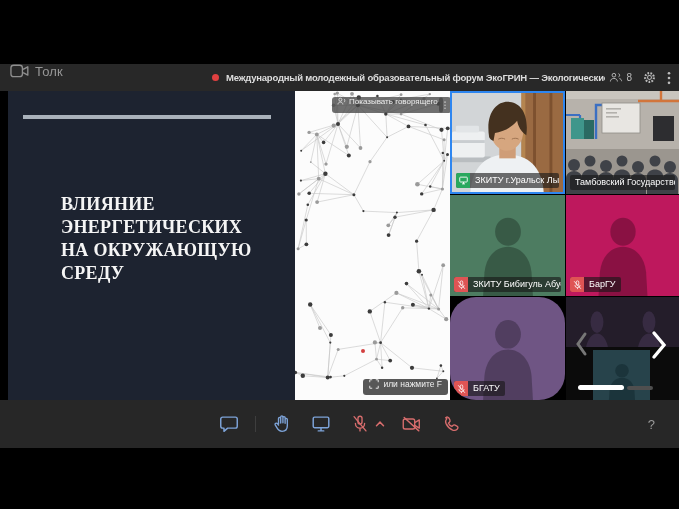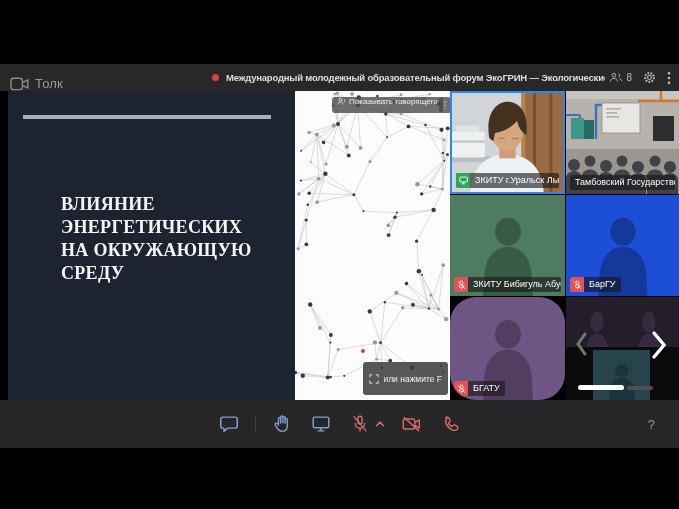--- a/index.html
+++ b/index.html
@@ -1,37 +1,37 @@
 <!DOCTYPE html>
 <html><head>
 <meta charset="utf-8">
 <style>
   html,body{margin:0;padding:0;background:#000;}
   .stage{position:relative;width:679px;height:509px;background:#000;overflow:hidden;
          font-family:"Liberation Sans",sans-serif;}
   
   .header{position:absolute;left:0;top:64px;width:679px;height:27px;background:#282828;}
-  .logo{position:absolute;left:10px;top:0;height:27px;display:flex;align-items:flex-end;gap:6px;color:#979797;}
+  .logo{position:absolute;left:10px;top:0;height:27px;display:flex;align-items:flex-start;gap:6px;color:#979797;}
   .logo-text{font-size:13px;letter-spacing:.2px;}
   .rec-title{position:absolute;left:212px;right:74px;top:0;height:27px;display:flex;align-items:center;gap:7px;overflow:hidden;}
   .rec-dot{width:7px;height:7px;border-radius:50%;flex:0 0 auto;}
   .title-text{white-space:nowrap;overflow:hidden;color:#dedede;font-size:9.5px;font-weight:bold;letter-spacing:-0.2px;}
   .header-right{position:absolute;right:8px;top:0;height:27px;display:flex;align-items:center;gap:11px;color:#bdbdbd;}
   .hr-item{display:flex;align-items:center;gap:3px;font-size:10px;}
   
   .slide-dark{position:absolute;left:8px;top:91px;width:287px;height:309px;background:#1d2330;}
   .rule{position:absolute;left:15px;top:24px;width:248px;height:4px;background:#a9b1ba;}
   .slide-title{position:absolute;left:17px;top:102px;color:#f5f5f5;font-family:"Liberation Serif",serif;
                font-weight:bold;font-size:18px;line-height:23px;letter-spacing:.3px;margin-left:36px;}
   .slide-white{position:absolute;left:295px;top:91px;width:155px;height:309px;background:#fcfcfc;overflow:hidden;}
   .speaker-pill{position:absolute;left:37px;top:6px;height:16px;display:flex;align-items:flex-start;gap:3px;
                 background:rgba(70,70,70,.78);border-radius:3px;color:#ececec;font-size:8px;padding:0 5px;white-space:nowrap;}
   .speaker-more{position:absolute;left:144px;top:6px;width:10px;height:16px;background:rgba(70,70,70,.78);
                 border-radius:3px;color:#ececec;font-size:9px;display:flex;align-items:center;justify-content:center;}
-  .fs-pill{position:absolute;right:2px;bottom:5px;height:33px;display:flex;align-items:center;gap:4px;
+  .fs-pill{position:absolute;right:2px;bottom:5px;height:16px;display:flex;gap:4px;
            background:rgba(58,58,58,.85);border-radius:3px;padding:0 6px;color:#f0f0f0;font-size:8.5px;white-space:nowrap;}
   
   .tile{position:absolute;overflow:hidden;background:#222;}
   .tile.active{border:2.5px solid transparent;box-sizing:border-box;}
   .t1{left:450px;top:91px;width:115px;height:103px;}
   .t2{left:566px;top:91px;width:113px;height:103px;}
   .t3{left:450px;top:195px;width:115px;height:101px;}
   .t4{left:566px;top:195px;width:113px;height:101px;}
   .t5{left:450px;top:297px;width:115px;height:103px;border-radius:26px;}
   .t6{left:566px;top:297px;width:113px;height:103px;background:#0b0b0b;}
@@ -451,21 +451,21 @@
         <svg width="9" height="10" viewBox="0 0 12 13">
           <rect x="4.3" y="1" width="3.4" height="6" rx="1.7" fill="none" stroke="#fff" stroke-width="1"></rect>
           <path d="M2.5 6.5a3.5 3.5 0 0 0 7 0 M6 10v2" fill="none" stroke="#fff" stroke-width="1"></path>
           <line x1="1.5" y1="1.5" x2="10.5" y2="11.5" stroke="#fff" stroke-width="1.1"></line>
         </svg>
       </span>
       <span class="txt">ЗКИТУ Бибигуль Абуе...</span>
     </div>
   </div>
 
-  <div class="tile t4" style="background: #1d4ed8;">
+  <div class="tile t4" style="background: #be185d;">
     <svg class="sil" viewBox="0 0 100 110" preserveAspectRatio="none">
       <circle cx="50" cy="30" r="17"></circle>
         <path d="M50 48c-17 0-29 13-31 31l-2 31h66l-2-31c-2-18-14-31-31-31z"></path>
     </svg>
     <div class="label">
       <span class="badge" style="background: rgb(223, 84, 84);">
         <svg width="9" height="10" viewBox="0 0 12 13">
           <rect x="4.3" y="1" width="3.4" height="6" rx="1.7" fill="none" stroke="#fff" stroke-width="1"></rect>
           <path d="M2.5 6.5a3.5 3.5 0 0 0 7 0 M6 10v2" fill="none" stroke="#fff" stroke-width="1"></path>
           <line x1="1.5" y1="1.5" x2="10.5" y2="11.5" stroke="#fff" stroke-width="1.1"></line>

